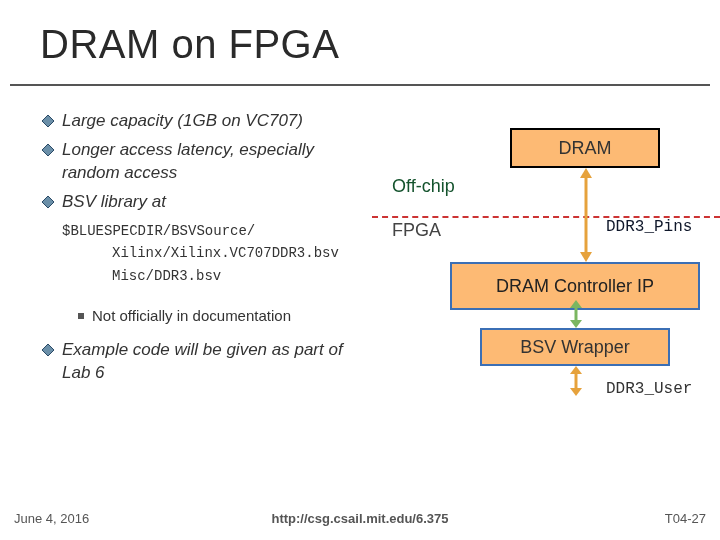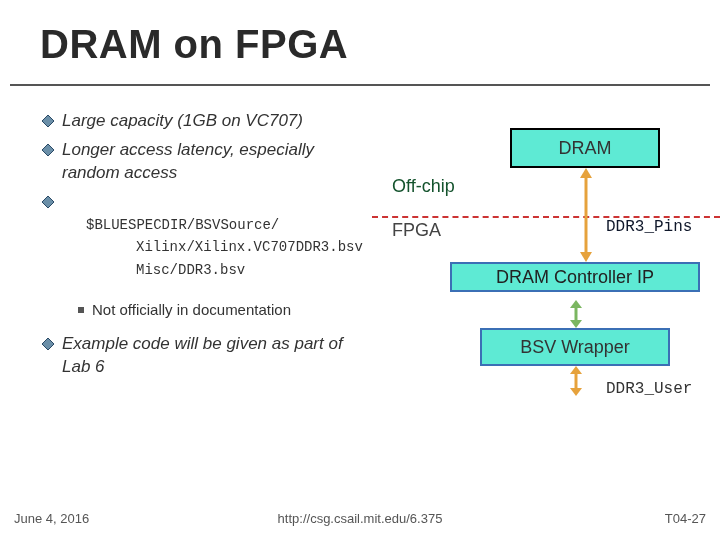--- a/index.html
+++ b/index.html
@@ -17,21 +17,21 @@
     position: relative;
     width: 720px;
     height: 540px;
     box-sizing: border-box;
   }
   .title {
     position: absolute;
     left: 40px;
     top: 22px;
     font-size: 40px;
-    font-weight: 700;
+    font-weight: 400;
     color: #2a2a2a;
     letter-spacing: 0.5px;
   }
   .title-underline {
     position: absolute;
     left: 10px;
     top: 84px;
     width: 700px;
     height: 0;
     border-top: 2px solid #555;
@@ -50,21 +50,21 @@
     line-height: 1.35;
     font-style: italic;
   }
   .bullet-icon {
     flex: 0 0 auto;
     margin-right: 8px;
     margin-top: 5px;
   }
   .bullet-icon svg { display: block; }
   .code-block {
-    margin-left: 44px;
+    margin-left: 20px;
     font-family: "Courier New", monospace;
     font-size: 14px;
     line-height: 1.6;
     color: #333;
   }
   .code-line2 { margin-left: 50px; }
   .bullet2 {
     display: flex;
     align-items: flex-start;
     margin-left: 36px;
@@ -84,38 +84,38 @@
   .diagram {
     position: absolute;
     left: 400px;
     top: 110px;
     width: 310px;
     height: 320px;
   }
   .box {
     position: absolute;
     box-sizing: border-box;
-    background: #5eead4;
+    background: #fdba74;
     display: flex;
     align-items: center;
     justify-content: center;
     font-size: 18px;
   }
   .dram-box {
     left: 110px;
     top: 18px;
     width: 150px;
     height: 40px;
     border: 2.5px solid #000;
   }
   .controller-box {
     left: 50px;
     top: 152px;
     width: 250px;
-    height: 30px;
+    height: 48px;
     border: 2.5px solid #3b6fb5;
     color: #222;
   }
   .wrapper-box {
     left: 80px;
     top: 218px;
     width: 190px;
     height: 38px;
     border: 2.5px solid #3b6fb5;
   }
@@ -172,20 +172,21 @@
     color: #555;
   }
   .footer-center {
     position: absolute;
     left: 0;
     right: 0;
     bottom: 14px;
     text-align: center;
     font-size: 13px;
     color: #555;
+    font-weight: bold;
   }
   .footer-right {
     position: absolute;
     right: 14px;
     bottom: 14px;
     font-size: 13px;
     color: #555;
   }
 </style>
 </head>
@@ -215,20 +216,21 @@
       </span>
       <span>Longer access latency, especially random access</span>
     </div>
 
     <div class="bullet1">
       <span class="bullet-icon">
         <svg width="12" height="12">
             <polygon points="6,0 12,6 6,12 0,6" fill="#6b8fa8" stroke="#2a4a66" stroke-width="1"></polygon>
           </svg>
       </span>
+      <span>BSV library at</span>
     </div>
 
     <div class="code-block">
       <div>$BLUESPECDIR/BSVSource/</div>
       <div class="code-line2">Xilinx/Xilinx.VC707DDR3.bsv</div>
       <div class="code-line2">Misc/DDR3.bsv</div>
     </div>
 
     <div class="bullet2">
       <span class="bullet2-icon"></span>

